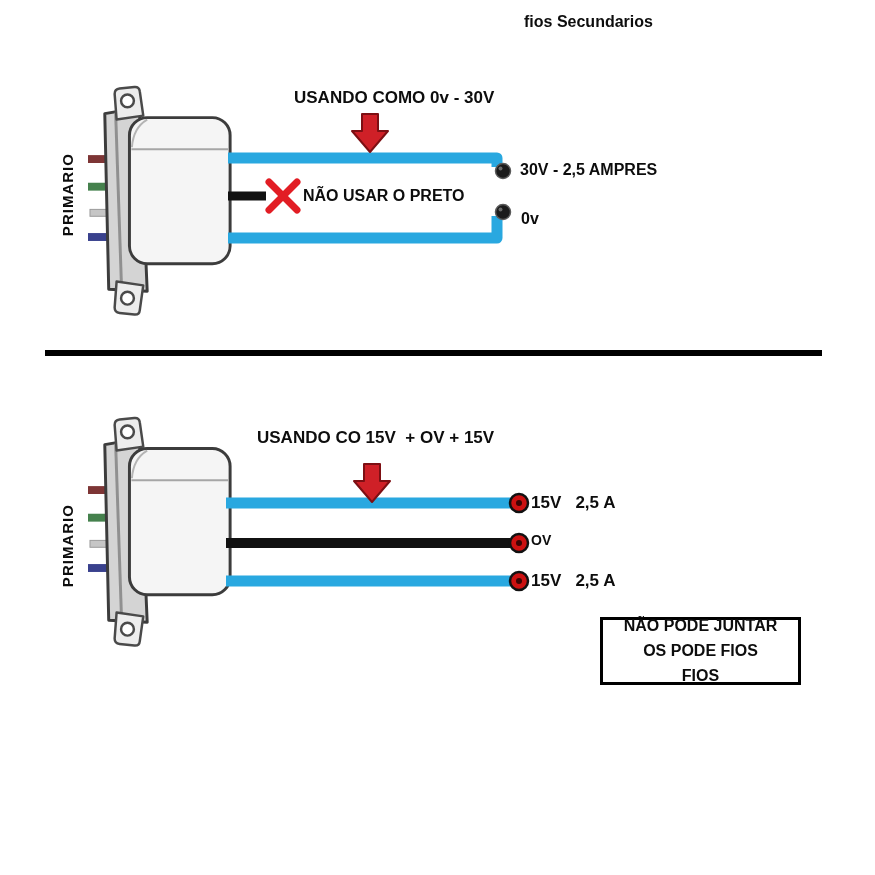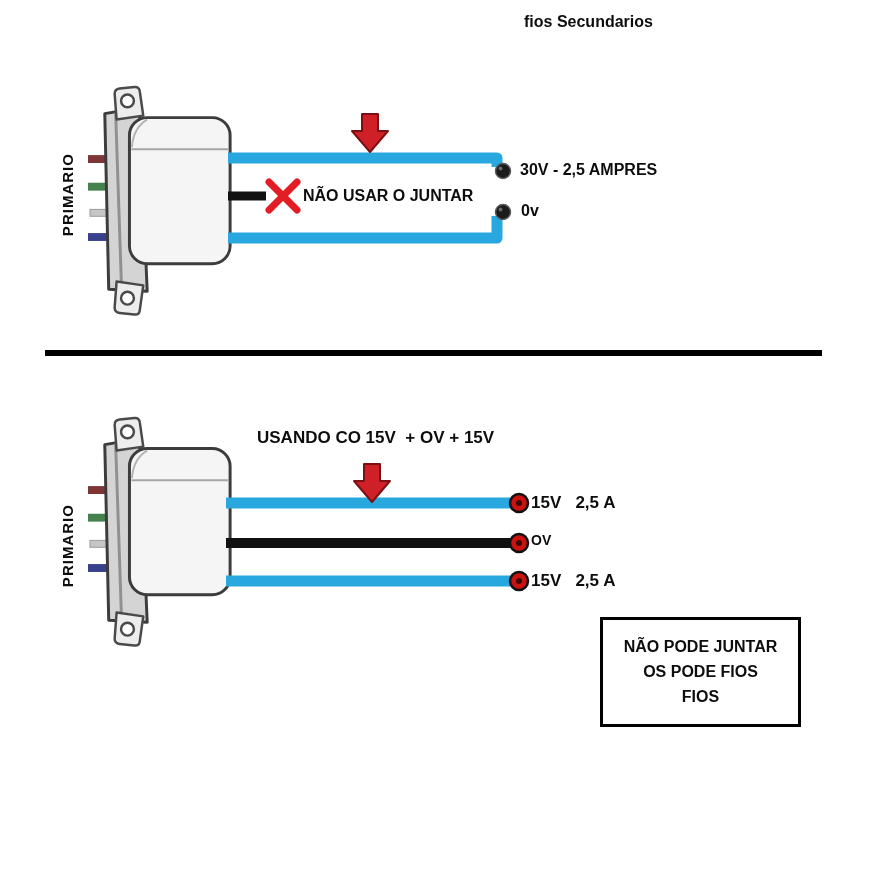--- a/index.html
+++ b/index.html
@@ -78,30 +78,31 @@
     <g>
       <circle cx="519" cy="581" r="9" fill="#cc1111" stroke="#111111" stroke-width="2.5"></circle>
       <circle cx="519" cy="581" r="3" fill="#3c0404"></circle>
     </g>
   </svg>
 
   <div class="divider" style="left:45px; top:350px; width:777px; height:6px;"></div>
 
   <div class="lbl" style="left:508px; top:13px; font-size:16px;margin-left:16px;">fios Secundarios</div>
 
-  <div class="lbl" style="left:303px; top:187px; font-size:16px;">NÃO USAR O JUNTAR</div>
+  <div class="lbl" style="left:294px; top:88px; font-size:17px;">USANDO COMO 0v - 30V</div>
+  <div class="lbl" style="left:303px; top:187px; font-size:16px;">NÃO USAR O PRETO</div>
   <div class="lbl" style="left:520px; top:161px; font-size:16px;text-align:right;">30V - 2,5 AMPRES</div>
-  <div class="lbl" style="left:521px; top:202px; font-size:16px;">0v</div>
+  <div class="lbl" style="left:521px; top:210px; font-size:16px;">0v</div>
   <div class="lbl" style="left:18px; top:186px; width:100px; text-align:center; transform:rotate(-90deg); transform-origin:center; font-size:15px; letter-spacing:1px;">PRIMARIO</div>
 
   <div class="lbl" style="left:257px; top:428px; font-size:17px;text-align:right;">USANDO CO 15V  + OV + 15V</div>
   <div class="lbl" style="left:531px; top:493px; font-size:17px;">15V   2,5 A</div>
   <div class="lbl" style="left:531px; top:532px; font-size:14px;">OV</div>
   <div class="lbl" style="left:531px; top:571px; font-size:17px;">15V   2,5 A</div>
   <div class="lbl" style="left:18px; top:537px; width:100px; text-align:center; transform:rotate(-90deg); transform-origin:center; font-size:15px; letter-spacing:1px;">PRIMARIO</div>
 
-  <div id="note-box" style="left:600px; top:617px; width:201px; height:110px;">
+  <div id="note-box" style="left:600px; top:617px; width:201px; height:68px;">
     <div class="note-line">NÃO PODE JUNTAR</div>
     <div class="note-line">OS PODE FIOS</div>
     <div class="note-line">FIOS</div>
   </div>
 
 </div>
 
 </body></html>

